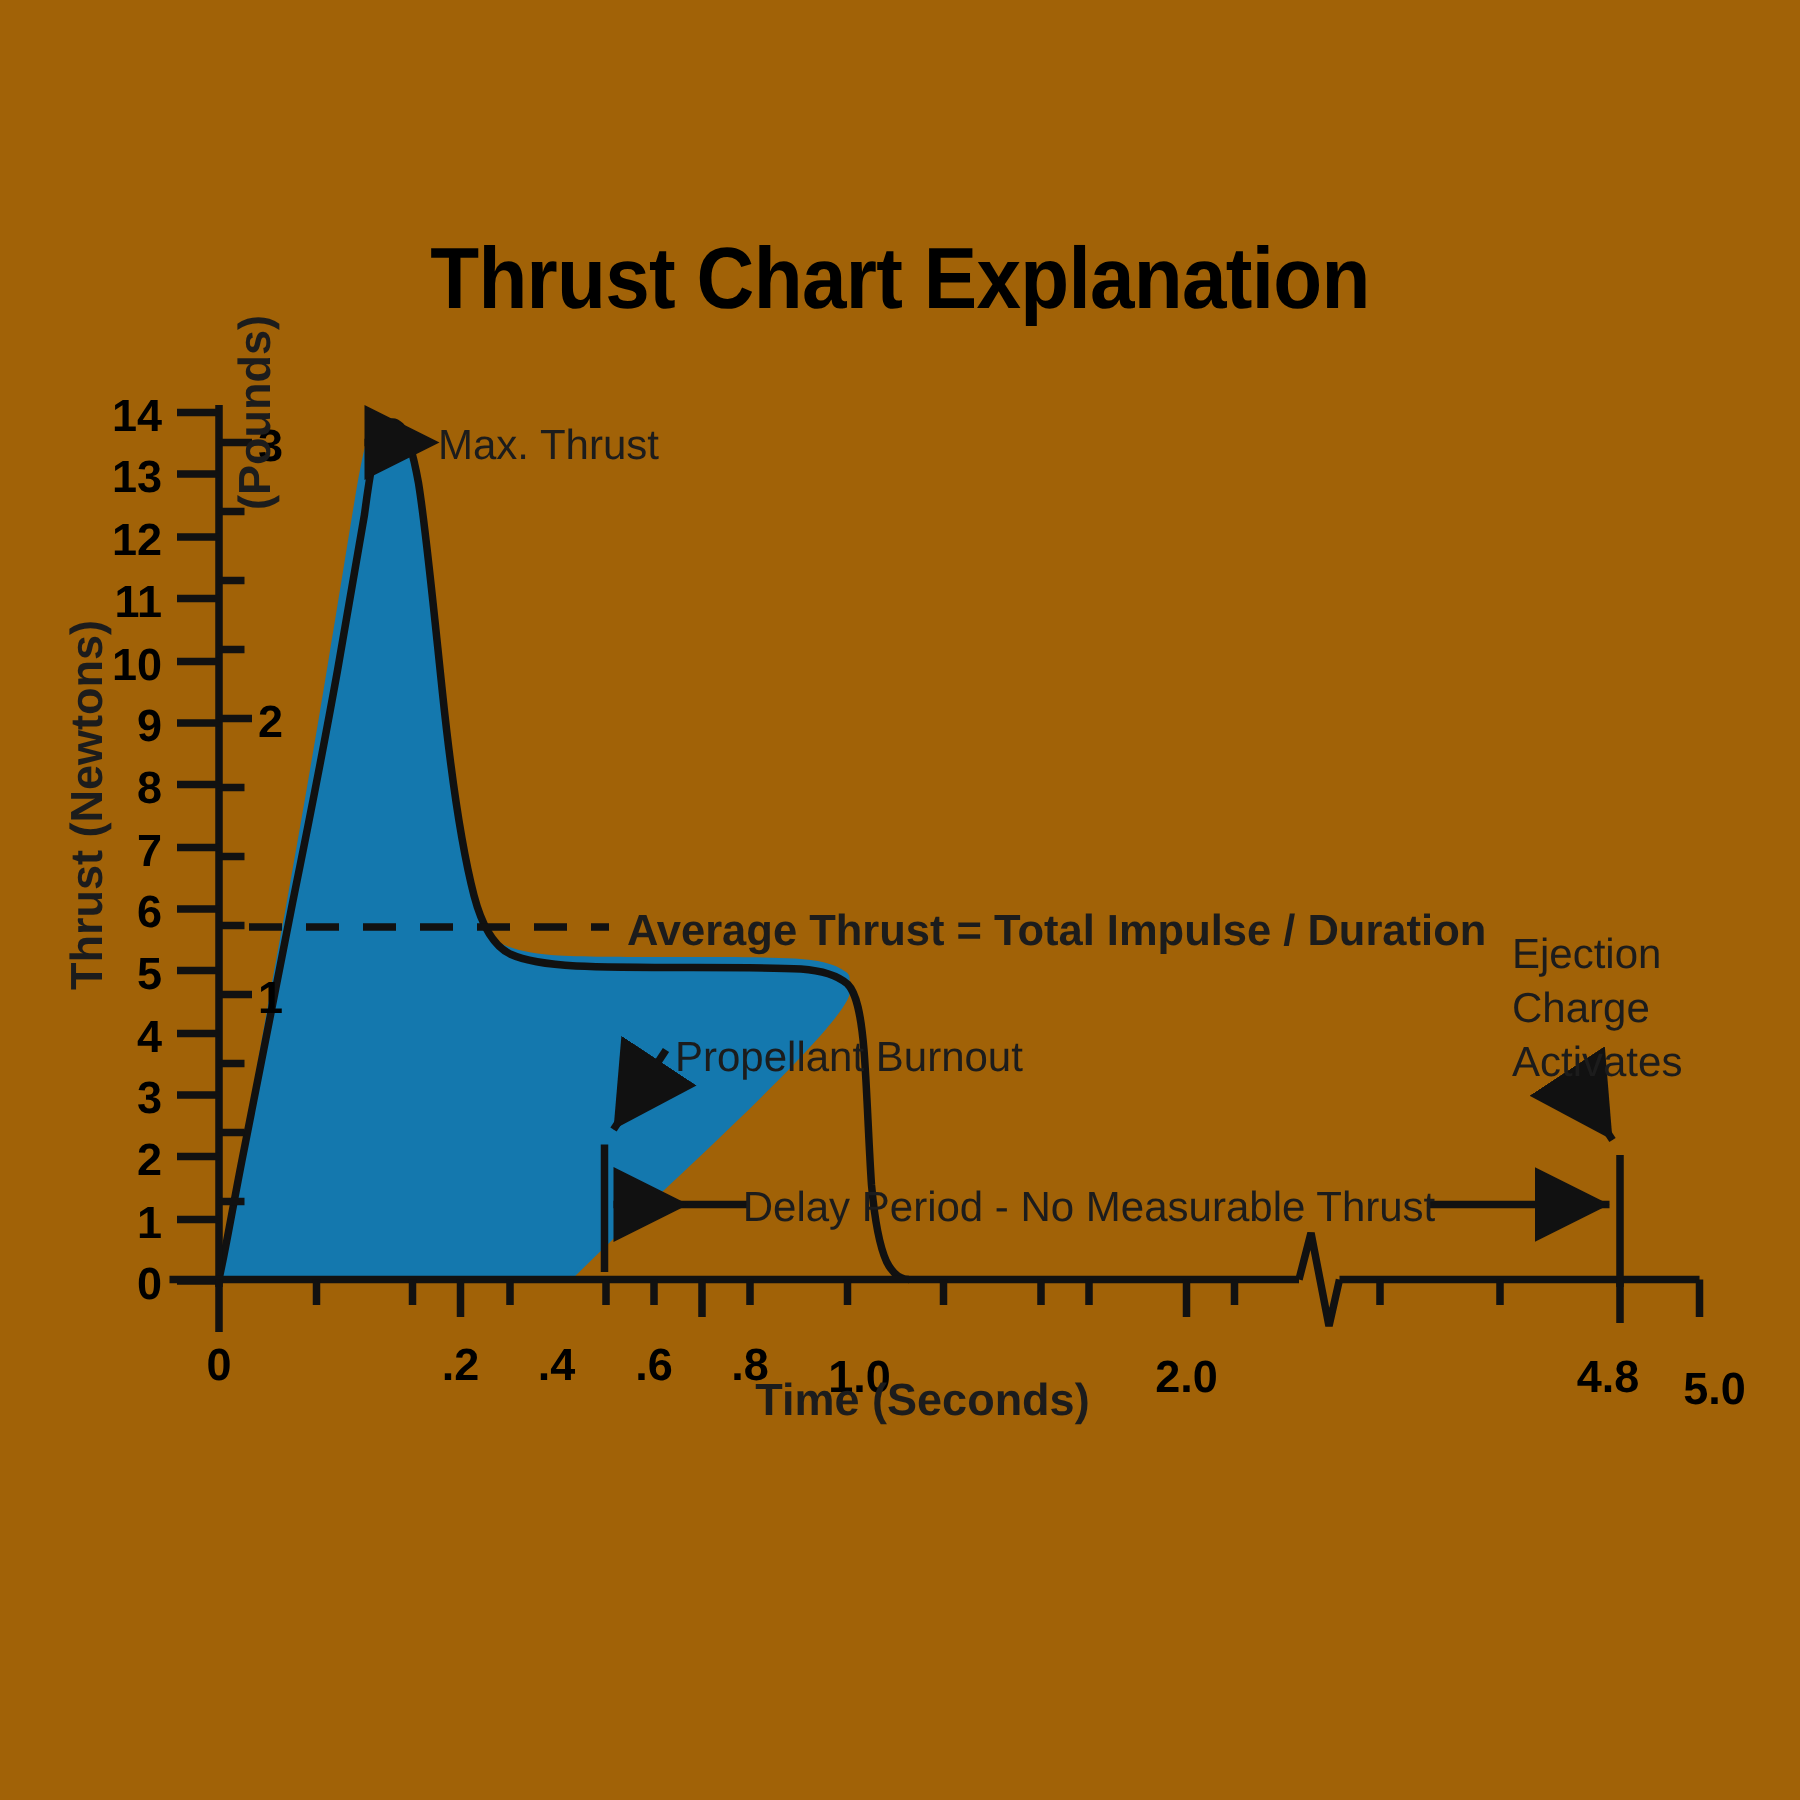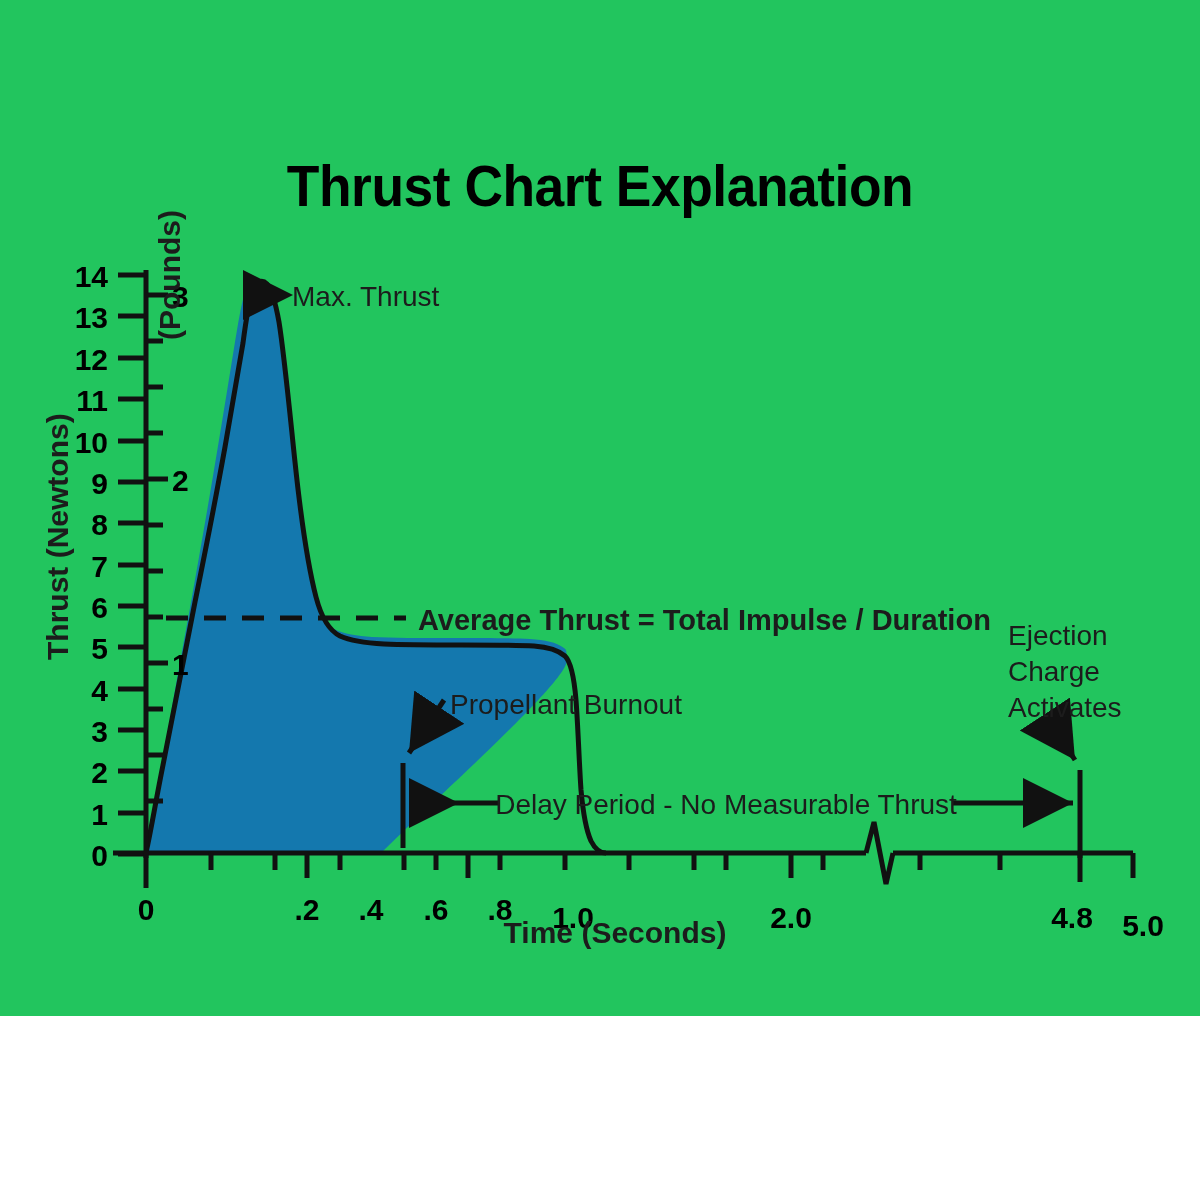--- a/index.html
+++ b/index.html
@@ -8,22 +8,22 @@
   }
   body {
     width: 1200px; height: 1200px;
     font-family: "Liberation Sans", sans-serif;
     overflow: hidden;
     position: relative;
   }
   #root {
     position: absolute;
     left: 0; top: 0;
-    width: 1200px; height: 1016px;
-    background: #22c55e;
+    width: 1200px; height: 1200px;
+    background: #a16207;
   }
   .chart-title {
     position: absolute;
     left: 0; top: 152px;
     width: 1200px;
     text-align: center;
     font-family: "Liberation Sans Narrow", "Liberation Sans", sans-serif;
     font-weight: bold;
     font-size: 58px;
     letter-spacing: -0.5px;

